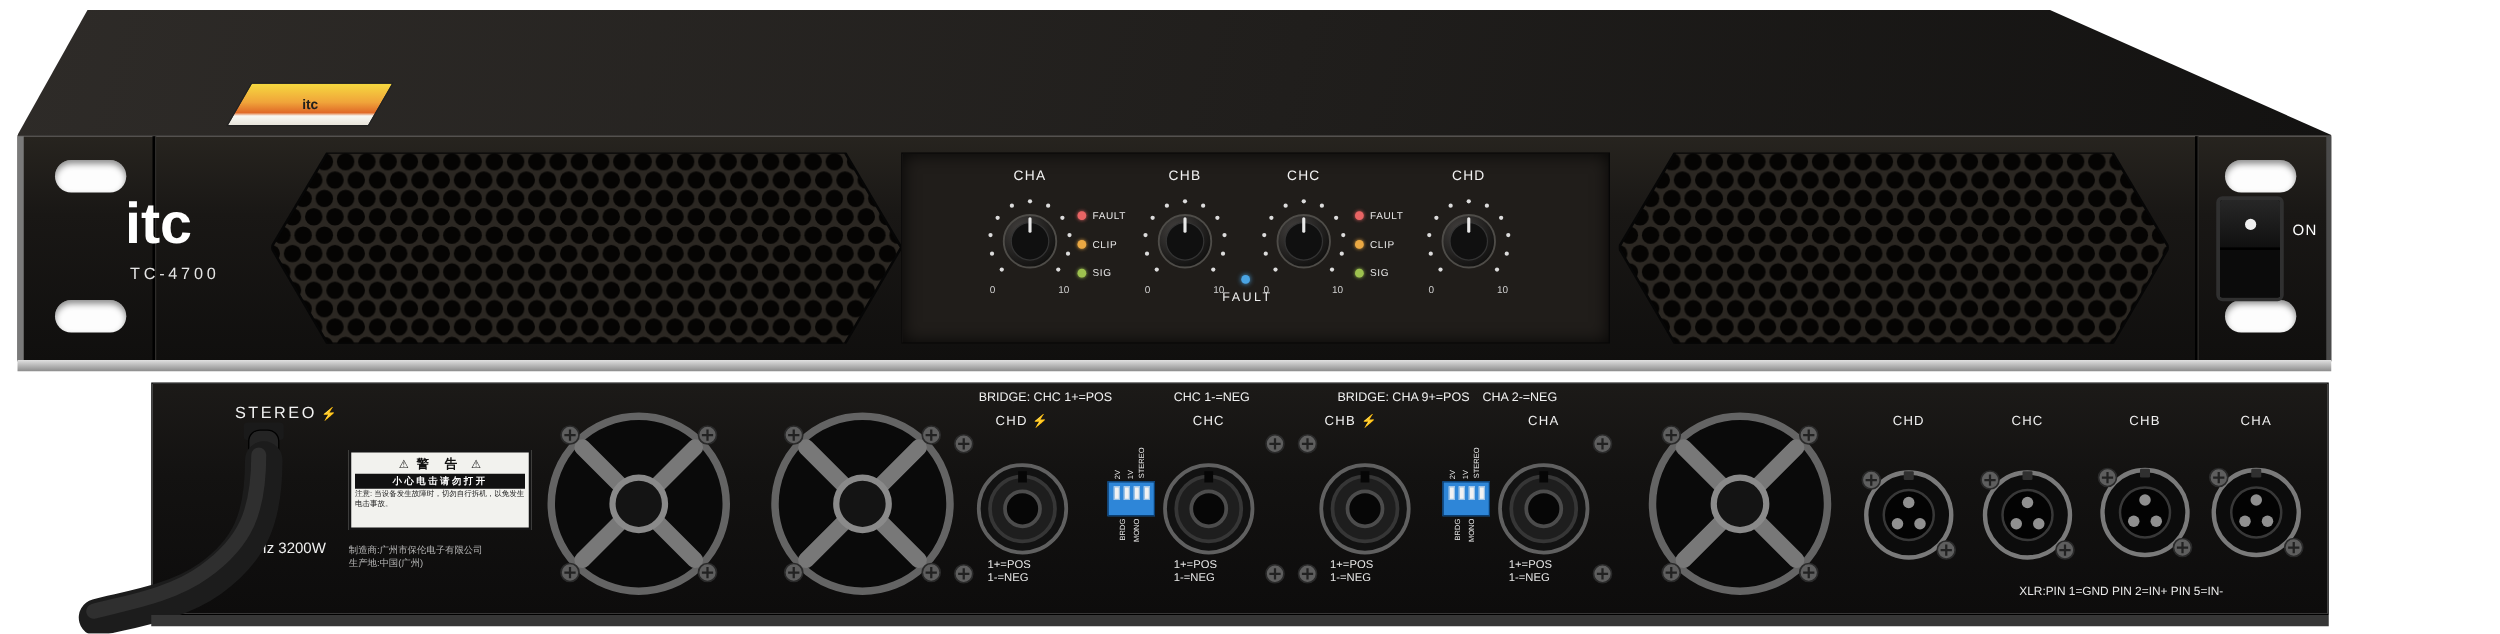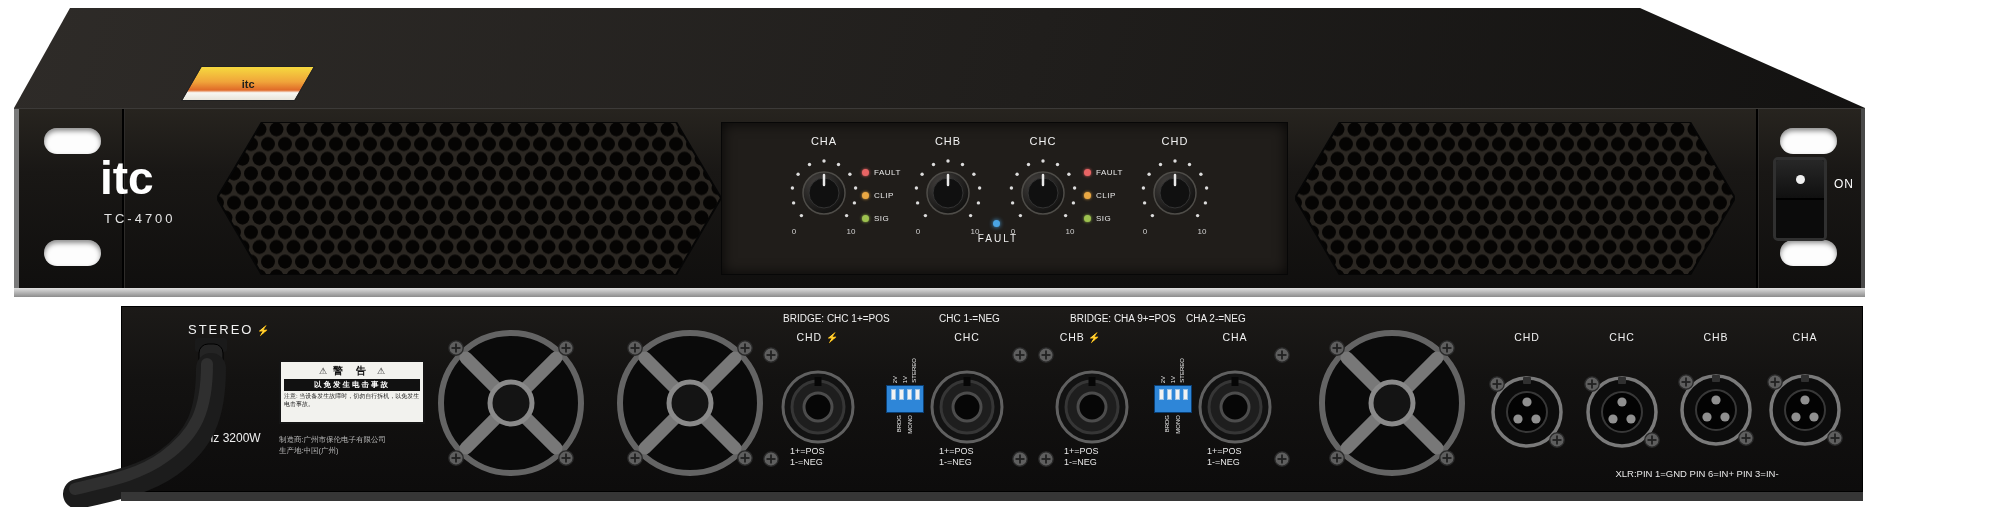--- a/index.html
+++ b/index.html
@@ -260,21 +260,21 @@
       <span>STEREO</span><span class="bolt">⚡</span>
     </div>
     <div class="rating">0Hz 3200W</div>
 
     <div class="sticker">
       <div class="stk-head">
         <span class="stk-tri">⚠</span>
         <span class="stk-title">警 告</span>
         <span class="stk-tri">⚠</span>
       </div>
-      <div class="stk-bar">以免发生电击事故</div>
+      <div class="stk-bar">小心电击请勿打开</div>
       <div class="stk-note">注意: 当设备发生故障时，切勿自行拆机，以免发生电击事故。</div>
     </div>
     <div class="tinytext" style="top:128px">制造商:广州市保伦电子有限公司</div>
     <div class="tinytext" style="top:139px">生产地:中国(广州)</div>
 
     <svg class="abs" style="left:309px;top:16px" width="160" height="160" viewBox="-80 -80 160 160">
         <use href="#fanface"></use>
       </svg>
     <svg class="abs" style="left:488px;top:16px" width="160" height="160" viewBox="-80 -80 160 160">
         <use href="#fanface"></use>
@@ -464,21 +464,21 @@
     <svg class="screw" style="left:1615px;top:122px" viewBox="-10 -10 20 20">
         <use href="#screwface"></use>
       </svg>
     <svg class="screw" style="left:1644px;top:66px" viewBox="-10 -10 20 20">
         <use href="#screwface"></use>
       </svg>
     <svg class="screw" style="left:1704px;top:122px" viewBox="-10 -10 20 20">
         <use href="#screwface"></use>
       </svg>
 
-    <div class="xlrnote">XLR:PIN 1=GND PIN 6=IN+ PIN 3=IN-</div>
+    <div class="xlrnote">XLR:PIN 1=GND PIN 2=IN+ PIN 5=IN-</div>
   </div>
 
   <svg class="abs" style="left:60px;top:330px" width="300" height="177" viewBox="0 0 300 177">
     <rect x="135" y="8" width="32" height="14" rx="3" fill="#1a1a1a"></rect>
     <rect x="139" y="14" width="24" height="40" rx="9" fill="#242424" stroke="#000"></rect>
     <path d="M 151,38 C 151,85 140,110 108,133 C 80,153 40,158 18,164" fill="none" stroke="#1c1c1c" stroke-width="30" stroke-linecap="round"></path>
     <path d="M 147,34 C 147,80 136,104 104,127 C 77,147 37,153 15,159" fill="none" stroke="#2f2f2f" stroke-width="12" stroke-linecap="round"></path>
   </svg>
 
   <div id="rearbase"></div>

